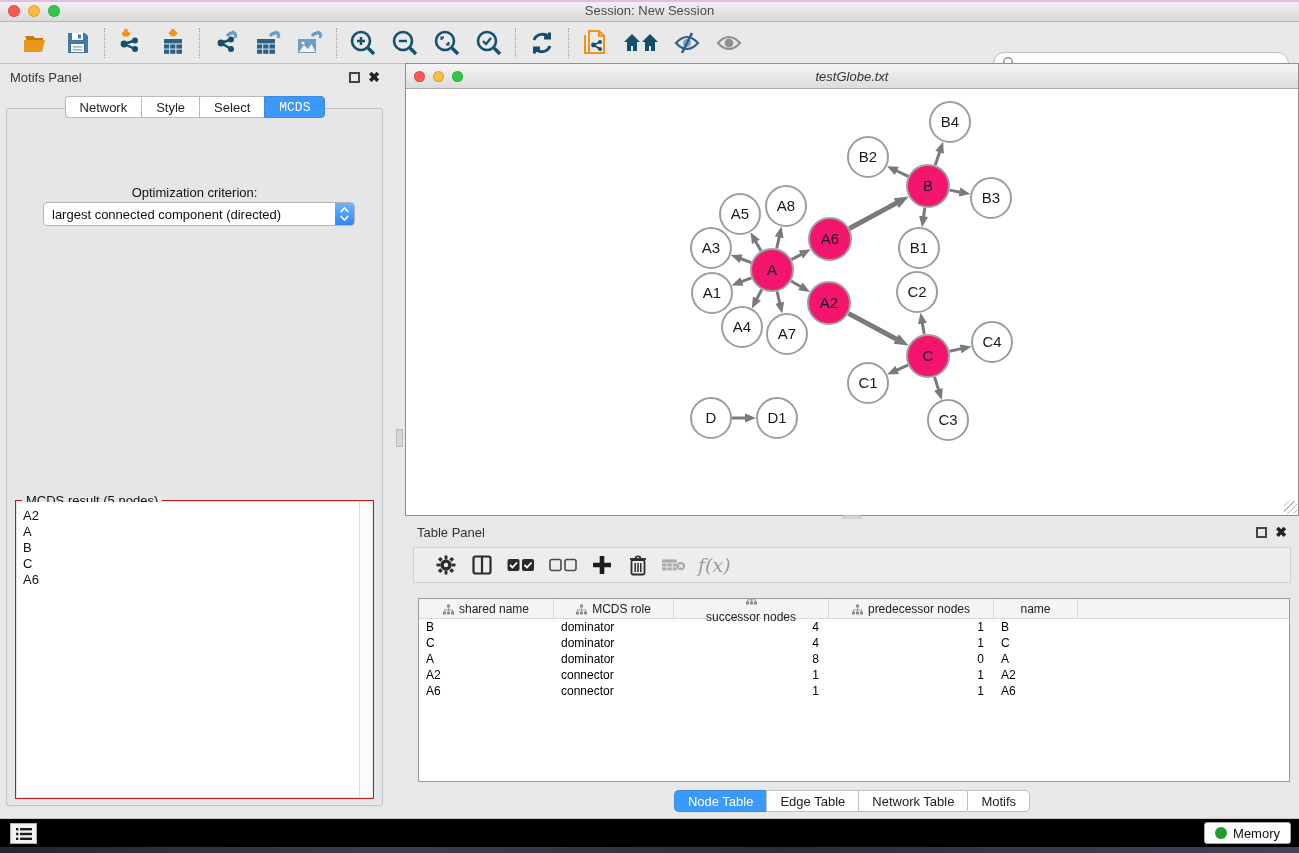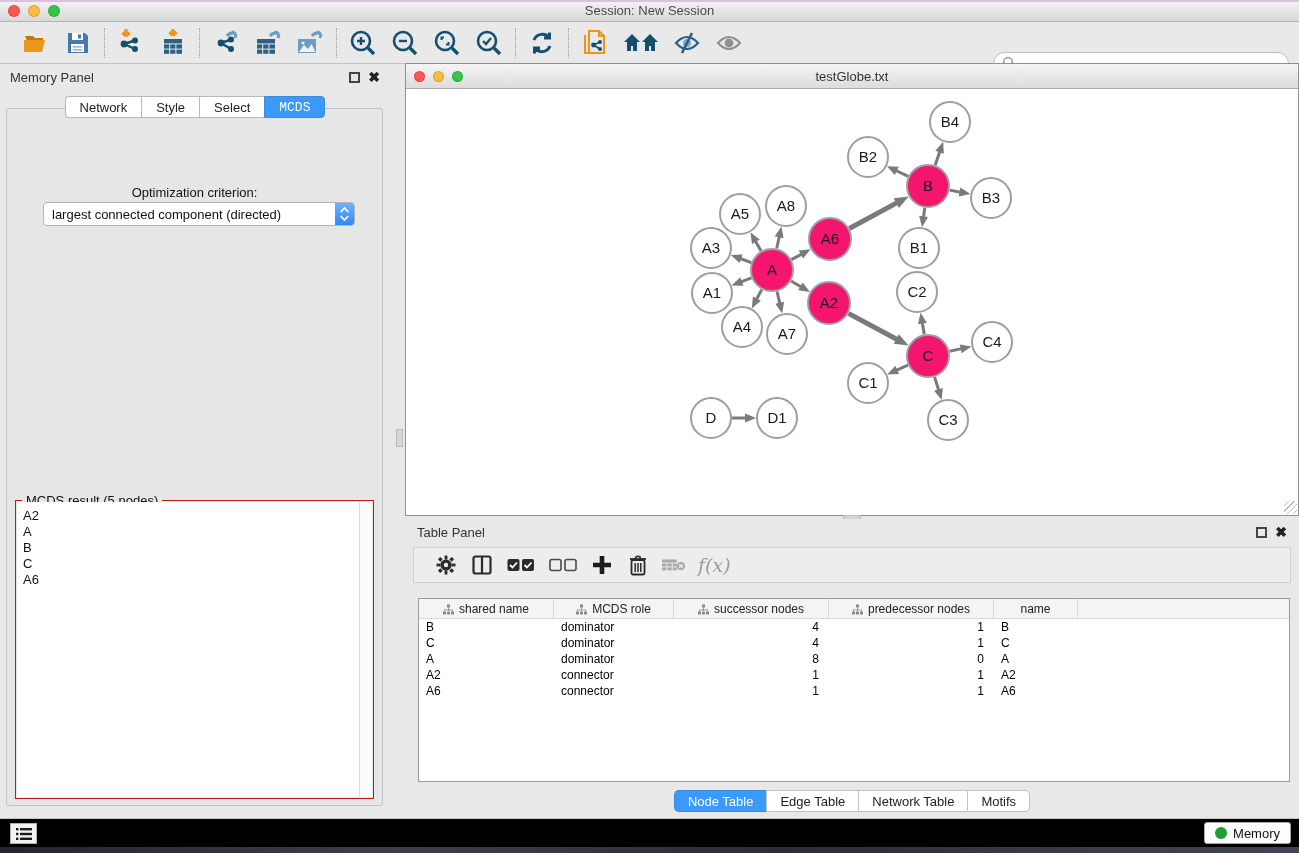--- a/index.html
+++ b/index.html
@@ -56,21 +56,21 @@
   .result-list { position:absolute; inset:1px; background:#fff; padding:6px 0 0 6px; font-size:13px; color:#111;
     line-height:16px; }
   .result-scroll { position:absolute; right:1px; top:1px; bottom:1px; width:13px; background:#fbfbfb; border-left:1px solid #ddd; }
 
   
   .net-window { left:405px; top:63px; width:894px; height:453px; border:1px solid #8f8f8f; background:#fff; }
   .net-titlebar { height:25px; background:linear-gradient(#f5f5f5,#dcdcdc); border-bottom:1px solid #aaa;
     position:relative; display:flex; align-items:center; }
   .net-titlebar .lights { top:7px; }
   .net-titlebar .light { width:11px; height:11px; }
-  .net-title { width:100%; text-align:center; font-size:13px; color:#333; }
+  .net-title { width:100%; text-align:center; font-size:13px; color:#333;font-style:italic; }
   .net-canvas { position:absolute; left:1px; top:26px; right:1px; bottom:1px; background:#fff; }
   .split-handle-v { left:396px; top:429px; width:7px; height:18px; background:#d6d6d6; border:1px solid #bbb; }
   .split-handle-h { left:843px; top:515px; width:18px; height:6px; background:#d6d6d6; border:1px solid #bbb; }
   .resize-grip { right:1px; bottom:1px; width:13px; height:13px;
     background:repeating-linear-gradient(135deg, transparent 0 3px, #b9b9b9 3px 4px); }
 
   
   .table-panel { left:405px; top:519px; width:894px; height:299px; background:#e8e8e8; }
   .tp-toolbar { position:absolute; left:8px; right:8px; top:28px; height:36px; background:#ededed;
     border:1px solid #cfcfcf; display:flex; align-items:center; gap:12px; padding-left:20px; }
@@ -267,21 +267,21 @@
     <svg width="15" height="15" viewBox="0 0 15 15">
         <circle cx="6" cy="6" r="4.4" fill="none" stroke="#8a8a8a" stroke-width="1.4"></circle>
         <line x1="9.4" y1="9.4" x2="13.4" y2="13.4" stroke="#8a8a8a" stroke-width="1.4"></line>
       </svg>
     <input type="text" placeholder="" style="">
   </div>
 </div>
 
 <div class="abs control-panel">
   <div class="panel-head">
-    <div class="panel-title">Memory Panel</div>
+    <div class="panel-title">Motifs Panel</div>
     <div class="panel-btns">
       <div class="float-btn"></div>
       <div class="close-x">✖</div>
     </div>
   </div>
   <div class="cp-body">
     <div class="opt-label">Optimization criterion:</div>
     <div class="dropdown">
       <div class="dd-text">largest connected component (directed)</div>
       <div class="dd-stepper">
@@ -553,21 +553,21 @@
                 <rect x="4" y="0.5" width="3" height="3"></rect>
                 <rect x="0" y="7.5" width="3" height="3"></rect>
                 <rect x="4" y="7.5" width="3" height="3"></rect>
                 <rect x="8" y="7.5" width="3" height="3"></rect>
                 <path d="M5.2 3.5 h0.8 v2 h-0.8 z M1.1 5.5 h8.8 v0.8 H1.1 z M1.1 5.5 h0.8 v2 h-0.8 z M5.2 5.5 h0.8 v2 h-0.8 z M9.1 5.5 h0.8 v2 h-0.8 z"></path>
               </g>
             </svg>
           </span>
           <span>MCDS role</span>
         </div>
-        <div class="dt-hcell" style="width: 155px;">
+        <div class="dt-hcell" style="width: 155px; flex-direction: column;">
           <span style="display: inline-flex;">
             <svg width="11" height="11" viewBox="0 0 11 11">
               <g fill="#8a8a8a">
                 <rect x="4" y="0.5" width="3" height="3"></rect>
                 <rect x="0" y="7.5" width="3" height="3"></rect>
                 <rect x="4" y="7.5" width="3" height="3"></rect>
                 <rect x="8" y="7.5" width="3" height="3"></rect>
                 <path d="M5.2 3.5 h0.8 v2 h-0.8 z M1.1 5.5 h8.8 v0.8 H1.1 z M1.1 5.5 h0.8 v2 h-0.8 z M5.2 5.5 h0.8 v2 h-0.8 z M9.1 5.5 h0.8 v2 h-0.8 z"></path>
               </g>
             </svg>

